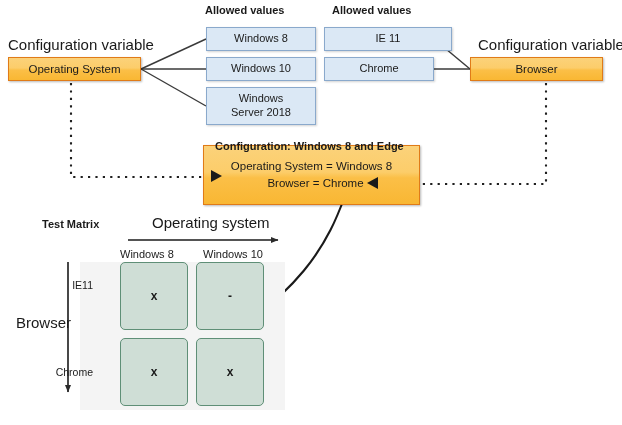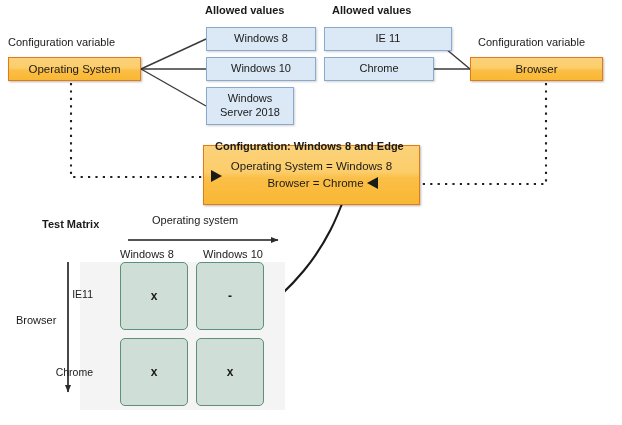--- a/index.html
+++ b/index.html
@@ -22,21 +22,21 @@
     box-shadow:1px 1px 2px rgba(0,0,0,.28);
     font-size:11.5px;color:#1a1a1a;
   }
   
   .blue{
     background:#dbe8f5;
     border:1px solid #8aa9cc;
     box-shadow:1px 1px 2px rgba(0,0,0,.18);
     font-size:11px;color:#1a1a1a;line-height:1.25;
   }
-  .cap{position:absolute;font-size:11px;color:#1a1a1a;z-index:4;white-space:nowrap;}
+  .cap{position:absolute;font-size:15px;color:#1a1a1a;z-index:4;white-space:nowrap;}
   .capb{position:absolute;font-size:11px;font-weight:bold;color:#1a1a1a;z-index:4;white-space:nowrap;}
 
   
   .cfgbox{
     position:absolute;box-sizing:border-box;z-index:3;
     background:linear-gradient(to bottom,#fbd27a 0%,#fccd6a 45%,#fbbf47 55%,#f9b733 100%);
     border:1px solid #e07b18;
     box-shadow:1px 1px 2px rgba(0,0,0,.28);
     display:flex;flex-direction:column;align-items:center;justify-content:center;
     font-size:11.5px;color:#1a1a1a;line-height:1.45;
@@ -93,21 +93,21 @@
   <div class="cap" style="left:8px;top:36px;">Configuration variable</div>
 
   <div class="node orange" style="left:8px;top:57px;width:133px;height:24px;">Operating System</div>
 
   <div class="capb" style="left:205px;top:4px;">Allowed values</div>
 
   <div class="node blue" style="left:206px;top:27px;width:110px;height:24px;">Windows 8</div>
 
   <div class="node blue" style="left:206px;top:57px;width:110px;height:24px;">Windows 10</div>
 
-  <div class="node blue" style="left:206px;top:87px;width:88px;height:38px;flex-direction:column;">
+  <div class="node blue" style="left:206px;top:87px;width:110px;height:38px;flex-direction:column;">
     <span>Windows</span>
     <span>Server 2018</span>
   </div>
 
   <div class="capb" style="left:332px;top:4px;">Allowed values</div>
 
   <div class="node blue" style="left:324px;top:27px;width:128px;height:24px;">IE 11</div>
 
   <div class="node blue" style="left:324px;top:57px;width:110px;height:24px;">Chrome</div>
 
@@ -131,21 +131,21 @@
 
   <div class="cap" style="left:152px;top:214px;">Operating system</div>
 
   <div class="cap" style="left:16px;top:314px;">Browser</div>
 
   <div class="mpanel" style="left:80px;top:262px;width:205px;height:148px;"></div>
 
   <div class="hdr" style="left:120px;top:248px;">Windows 8</div>
   <div class="hdr" style="left:203px;top:248px;">Windows 10</div>
 
-  <div class="rowlbl" style="left:55px;top:288px;width:38px;">IE11</div>
+  <div class="rowlbl" style="left:55px;top:279px;width:38px;">IE11</div>
   <div class="rowlbl" style="left:40px;top:366px;width:53px;">Chrome</div>
 
   <div class="cell" style="left:120px;top:262px;width:68px;height:68px;">x</div>
   <div class="cell" style="left:196px;top:262px;width:68px;height:68px;">-</div>
   <div class="cell" style="left:120px;top:338px;width:68px;height:68px;">x</div>
   <div class="cell" style="left:196px;top:338px;width:68px;height:68px;">x</div>
 
 </div>
 
 </body></html>

